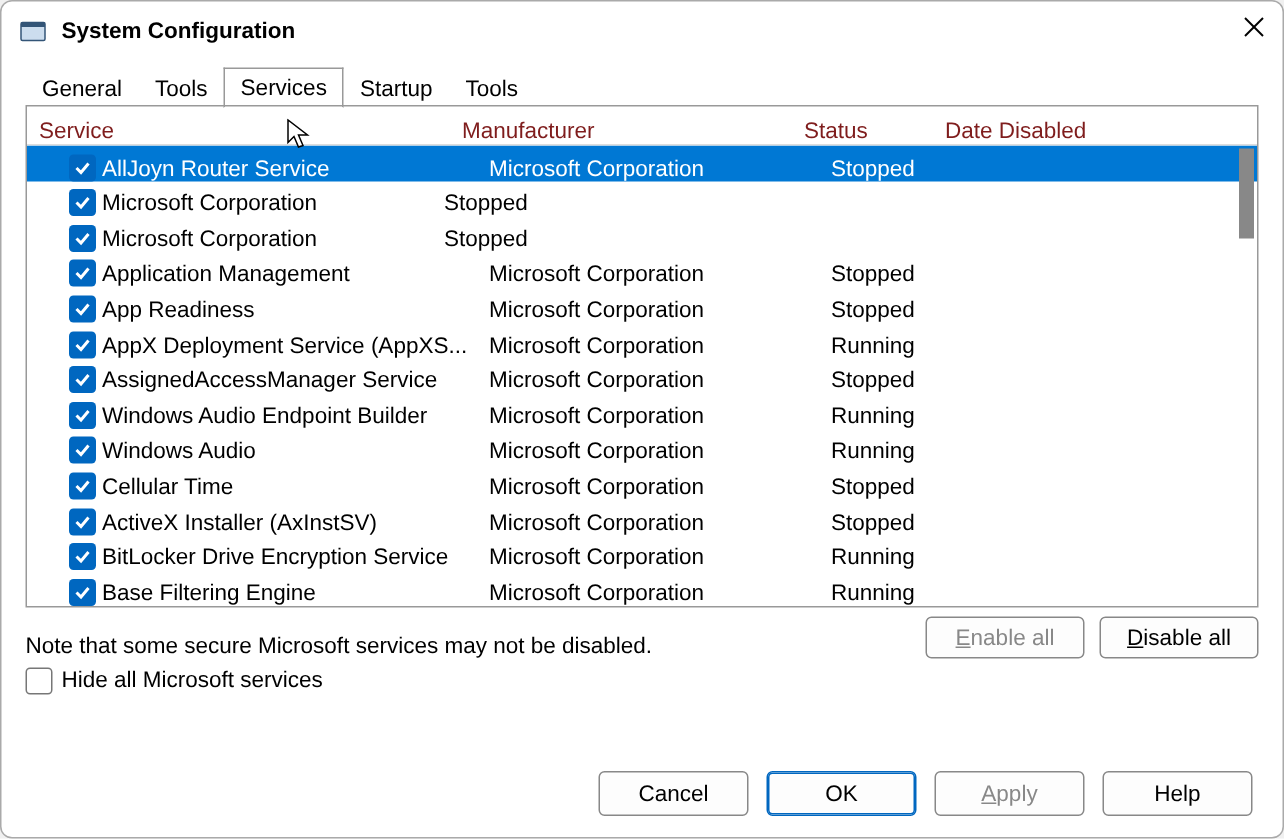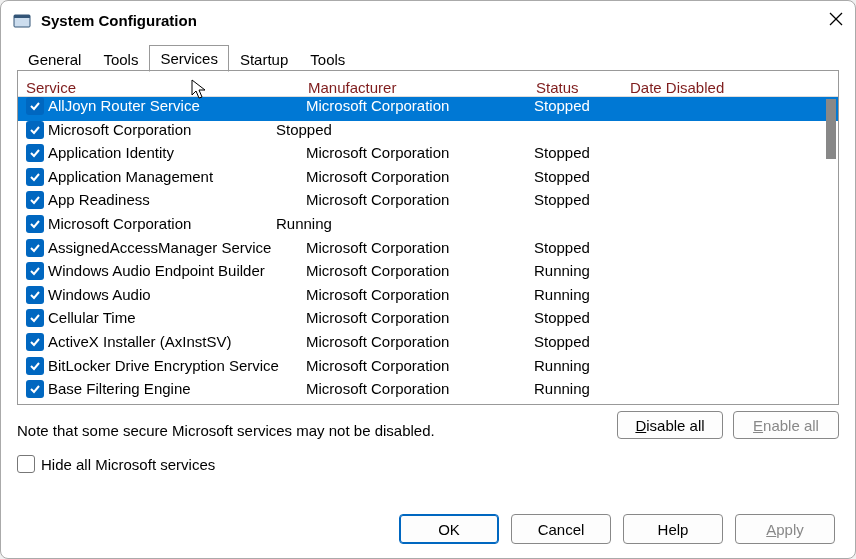--- a/index.html
+++ b/index.html
@@ -39,21 +39,21 @@
   .list-header {
     display: flex; height: 26px; align-items: flex-end; font-size: 15px; color:#7f1d1d;
     border-bottom: 1px solid #ddd;
   }
   .col-service { width: 290px; padding-left: 8px; }
   .col-mfr { width: 228px; }
   .col-status { width: 94px; }
   .col-date { flex: 1; }
   .list-rows { overflow-y: hidden; height: 308px; position: relative; }
   .row {
-    display: flex; height: 23.6px; align-items: flex-start; font-size: 15px; color:#000;
+    display: flex; height: 23.6px; align-items: flex-end; font-size: 15px; color:#000;padding-left:20px;
   }
   .row.selected { background: #0078d4; color: #fff; }
   .row .chk {
     width: 18px; height: 18px; margin-left: 8px; margin-right: 4px;
     background: #0067c0; border-radius: 3px; display: flex; align-items: center; justify-content: center;
     flex-shrink: 0;
   }
   .row .chk svg { stroke: #fff; }
   .row .svc { width: 258px; white-space: nowrap; overflow: hidden; text-overflow: ellipsis; }
   .row .mfr { width: 228px; }
@@ -66,21 +66,21 @@
   .note-row {
     display: flex; align-items: flex-end; justify-content: space-between; margin-top: 6px; font-size: 15px;
   }
   .note-row .btns { display: flex; gap: 10px; }
   .btn {
     min-width: 106px; height: 28px; font-size: 15px; border: 1px solid #888; background: #fdfdfd;
     border-radius: 4px; cursor: pointer; color:#000;
   }
   .btn.disabled { color: #888; }
   .btn .ul { text-decoration: underline; }
-  .hide-row { display: flex; align-items: center; margin-top: 16px; font-size: 15px; }
+  .hide-row { display: flex; margin-top: 6px; font-size: 15px; }
   .hide-row .chkbox {
     width: 18px; height: 18px; border: 1px solid #777; border-radius: 3px; margin-right: 6px;
   }
   .footer {
     display: flex; justify-content: flex-end; gap: 12px; padding: 12px 20px 14px 20px;
   }
   .footer .btn { min-width: 100px; height: 30px; }
   .footer .btn.default { border: 1px solid #0067c0; box-shadow: inset 0 0 0 1px #0067c0; }
 </style>
 </head>
@@ -144,21 +144,20 @@
             <span class="mfr">Microsoft Corporation</span>
             <span class="stat">Stopped</span>
             <span class="date"></span>
           </div>
           <div class="row">
             <span class="chk">
               <svg width="12" height="12" viewBox="0 0 12 12">
                 <polyline points="2,6 5,9 10,3" fill="none" stroke-width="2"></polyline>
               </svg>
             </span>
-            <span class="svc">Application Identity</span>
             <span class="mfr">Microsoft Corporation</span>
             <span class="stat">Stopped</span>
             <span class="date"></span>
           </div>
           <div class="row">
             <span class="chk">
               <svg width="12" height="12" viewBox="0 0 12 12">
                 <polyline points="2,6 5,9 10,3" fill="none" stroke-width="2"></polyline>
               </svg>
             </span>
@@ -177,20 +176,21 @@
             <span class="mfr">Microsoft Corporation</span>
             <span class="stat">Stopped</span>
             <span class="date"></span>
           </div>
           <div class="row">
             <span class="chk">
               <svg width="12" height="12" viewBox="0 0 12 12">
                 <polyline points="2,6 5,9 10,3" fill="none" stroke-width="2"></polyline>
               </svg>
             </span>
+            <span class="svc">AppX Deployment Service (AppXS...</span>
             <span class="mfr">Microsoft Corporation</span>
             <span class="stat">Running</span>
             <span class="date"></span>
           </div>
           <div class="row">
             <span class="chk">
               <svg width="12" height="12" viewBox="0 0 12 12">
                 <polyline points="2,6 5,9 10,3" fill="none" stroke-width="2"></polyline>
               </svg>
             </span>
@@ -265,30 +265,30 @@
             <span class="stat">Running</span>
             <span class="date"></span>
           </div>
           <div class="scrollbar"></div>
       </div>
     </div>
 
     <div class="note-row">
       <span>Note that some secure Microsoft services may not be disabled.</span>
       <div class="btns">
+        <button class="btn disabled"><span class="ul">E</span><span>nable all</span></button>
         <button class="btn"><span class="ul">D</span><span>isable all</span></button>
-        <button class="btn disabled"><span class="ul">E</span><span>nable all</span></button>
       </div>
     </div>
 
     <div class="hide-row">
       <div class="chkbox"></div>
       <span><span class="ul">H</span><span>ide all Microsoft services</span></span>
     </div>
   </div>
 
   <div class="footer">
+    <button class="btn">Cancel</button>
     <button class="btn default">OK</button>
-    <button class="btn">Cancel</button>
+    <button class="btn disabled"><span class="ul">A</span><span>pply</span></button>
     <button class="btn">Help</button>
-    <button class="btn disabled"><span class="ul">A</span><span>pply</span></button>
   </div>
 </div>
 
 </body></html>

